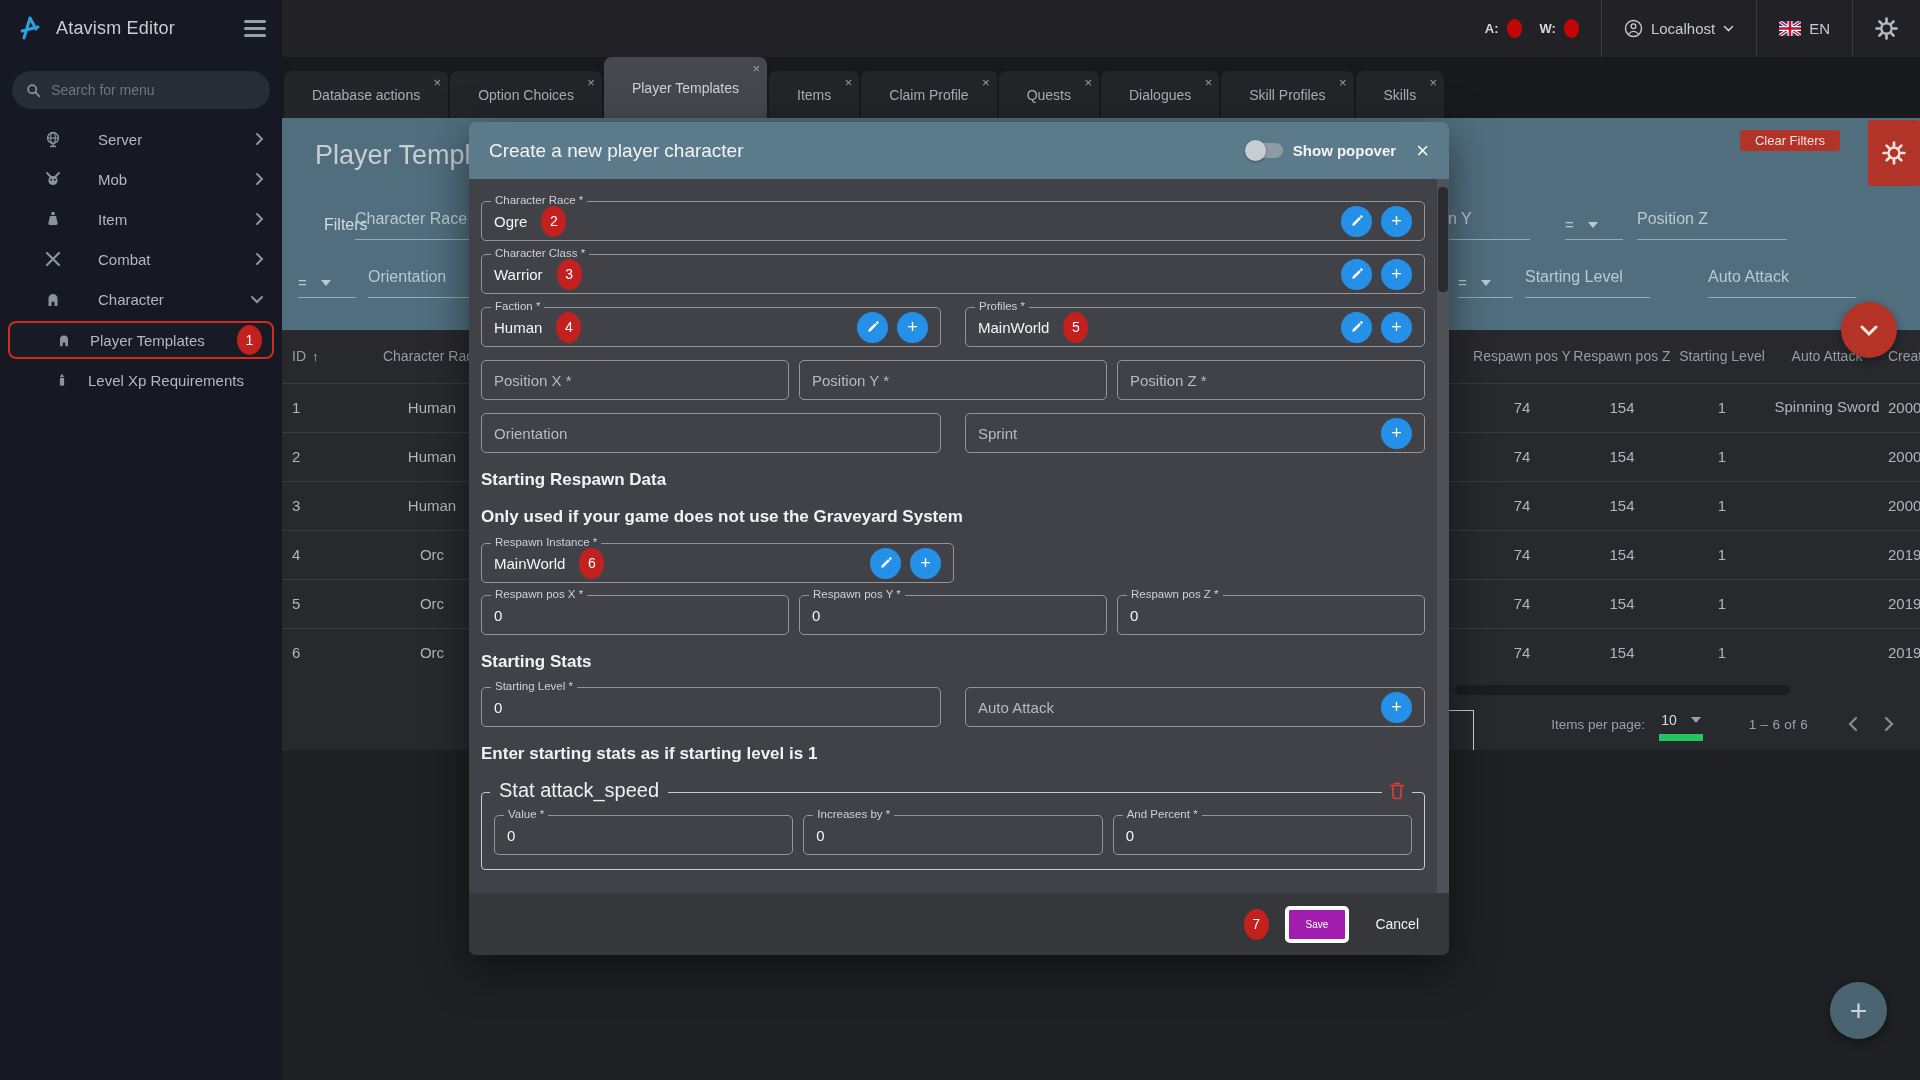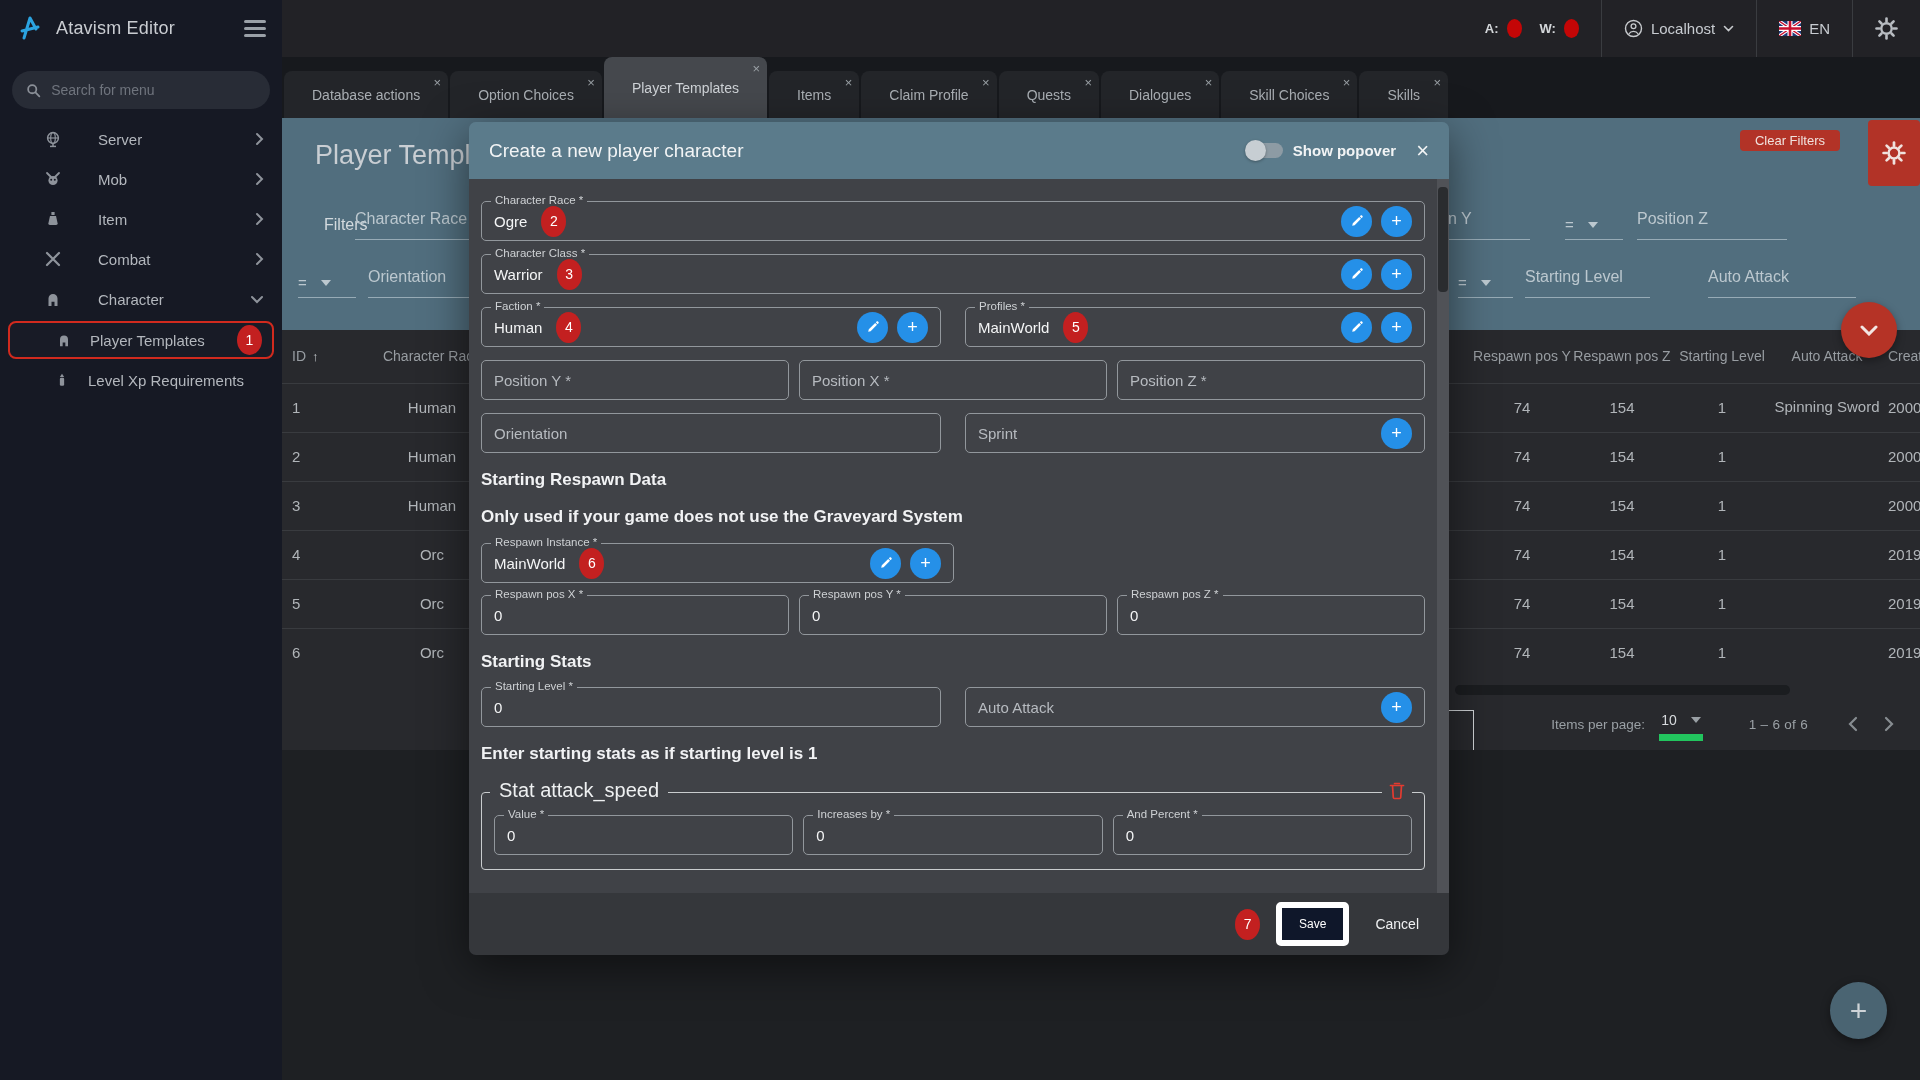--- a/index.html
+++ b/index.html
@@ -127,21 +127,21 @@
     align-items:center; justify-content:center; font-size:14px; margin-left:14px; }
   .cbtns { margin-left:auto; display:flex; gap:9px; }
   .cbtn { width:31px; height:31px; border-radius:50%; background:#2590e8; border:none; color:#fff;
     display:flex; align-items:center; justify-content:center; cursor:pointer; font-size:18px; }
   .mh1 { font-size:17px; font-weight:bold; color:#f1f2f4; margin-top:17px; }
   .mh1.sub { }
   .statbox { position:relative; border:1px solid #c9ccce; border-radius:4px; margin-top:28px; padding:22px 12px 14px; }
   .statbox .legend { position:absolute; top:-14px; left:8px; background:#404247; padding:0 9px; font-size:20px; color:#eef0f1; }
   .statbox .trash { position:absolute; top:-12px; right:12px; background:#404247; padding:0 7px; cursor:pointer; }
   .statbox .mrow { margin-top:0; }
-  .save-btn { background:#0f172a; border:6px solid #ffffff; border-radius:5px; color:#fff; font-size:12px;
+  .save-btn { background:#a21caf; border:4px solid #ffffff; border-radius:5px; color:#fff; font-size:10px;
     padding:9px 17px; cursor:pointer; }
   .cancel-btn { background:transparent; border:none; color:#f0f1f3; font-size:14px; cursor:pointer; padding:9px 10px; }
 
   svg { display:block; }
 </style>
 </head>
 <body>
 
 <div class="sidebar">
   <div class="side-head">
@@ -328,21 +328,21 @@
     </div>
   <div class="tab">
       <span>Quests</span>
       <span class="x">×</span>
     </div>
   <div class="tab">
       <span>Dialogues</span>
       <span class="x">×</span>
     </div>
   <div class="tab">
-      <span>Skill Choices</span>
+      <span>Skill Profiles</span>
       <span class="x">×</span>
     </div>
   <div class="tab">
       <span>Skills</span>
       <span class="x">×</span>
     </div>
 </div>
 
 <div class="content">
   <div class="filter-panel">
@@ -580,24 +580,24 @@
                 <path d="M2.5 13.5l.7-2.8 7.3-7.3 2.1 2.1-7.3 7.3-2.8.7zM11.2 2.7l1-1c.4-.4 1.1-.4 1.5 0l.6.6c.4.4.4 1.1 0 1.5l-1 1-2.1-2.1z" fill="#fff"></path>
               </svg>
             </button>
           <button class="cbtn">+</button>
         </span>
       </div>
     </div>
 
     <div class="mrow tight">
       <div class="mf third">
-          <span class="ph">Position Y *</span>
+          <span class="ph">Position X *</span>
         </div>
       <div class="mf third">
-          <span class="ph">Position X *</span>
+          <span class="ph">Position Y *</span>
         </div>
       <div class="mf third">
           <span class="ph">Position Z *</span>
         </div>
     </div>
 
     <div class="mrow">
       <div class="mf half">
           <span class="ph">Orientation</span>
         </div>

